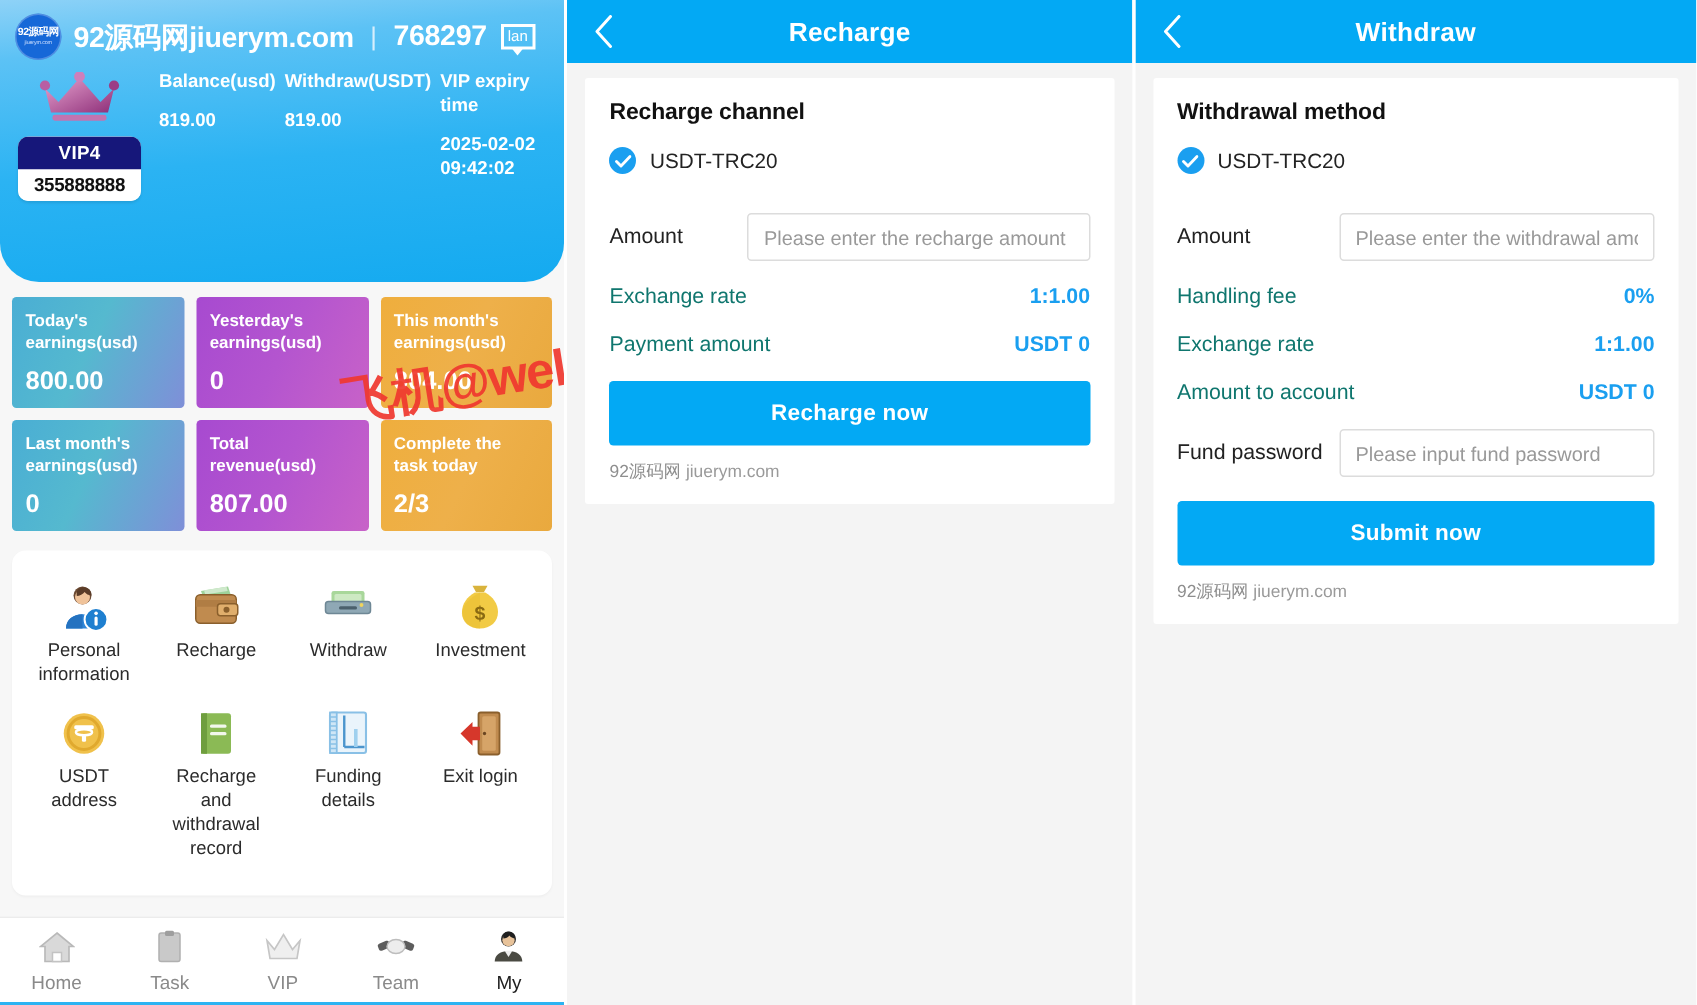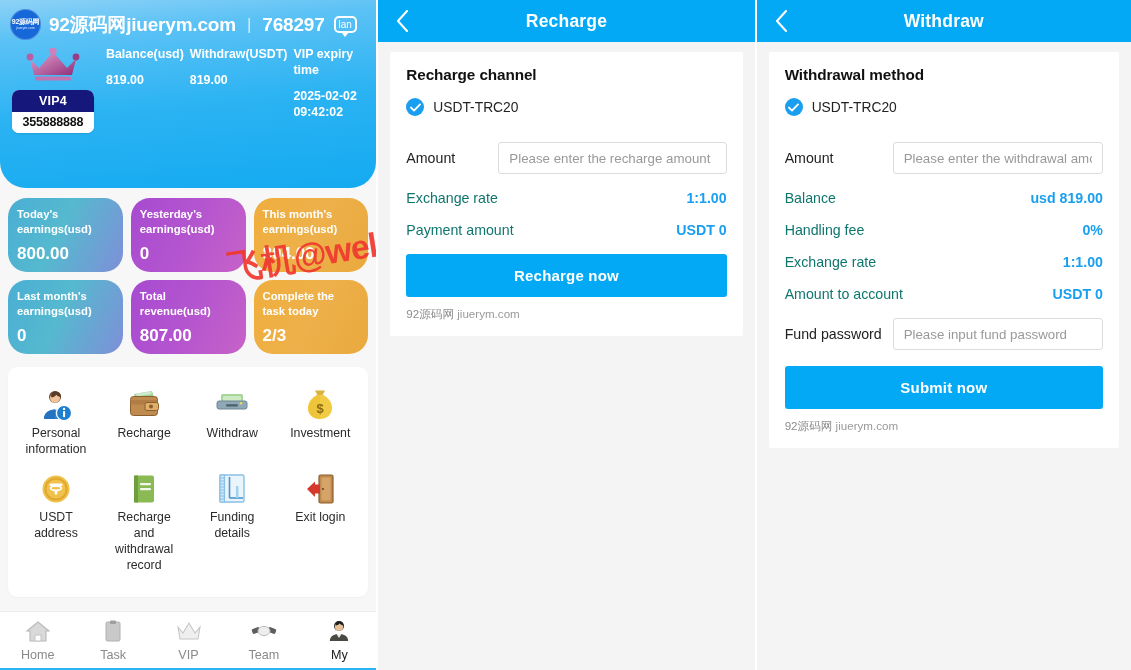--- a/index.html
+++ b/index.html
@@ -33,21 +33,21 @@
   }
   .logo-l1{font-size:7px;color:#fff;font-weight:bold;line-height:8px;letter-spacing:-.3px;}
   .logo-l2{font-size:3.6px;color:#cfe0ff;line-height:5px;letter-spacing:-.1px;}
   .brand{
     font-size:19px;font-weight:bold;color:#ffffff;letter-spacing:-.2px;
     white-space:nowrap;
   }
   .vdiv{color:#d7eefc;font-weight:400;font-size:17px;margin:0 3px;}
   .uid{font-size:19px;font-weight:bold;color:#ffffff;letter-spacing:-.2px;}
   .bubble{
-    position:relative;border:2px solid #ffffff;border-radius:5px;
+    position:relative;border:2px solid #ffffff;border-radius:0;
     padding:1px 3px 1px 3px;color:#fff;font-size:10px;line-height:11px;font-weight:500;
     flex:0 0 auto;margin-left:1px;
   }
   .bubble:after{
     content:"";position:absolute;left:5px;bottom:-6px;
     width:0;height:0;border-left:4px solid transparent;border-right:4px solid transparent;
     border-top:5px solid #ffffff;
   }
 
   .hero-body{display:flex;padding:6px 0 0 0;}
@@ -65,21 +65,21 @@
     background:#ffffff;color:#111111;font-size:12.5px;font-weight:bold;
     text-align:center;padding:3px 0 4px 0;letter-spacing:-.2px;
   }
   .hero-stats{flex:1;display:flex;padding-right:6px;}
   .hstat{flex:1;padding-right:6px;}
   .hstat .hl{color:#ffffff;font-size:12.4px;font-weight:bold;line-height:16px;}
   .hstat .hv{color:#ffffff;font-size:12.4px;font-weight:bold;line-height:16px;margin-top:10px;}
 
   
   .cards{display:grid;grid-template-columns:repeat(3,1fr);gap:8px;padding:10px 8px 0 8px;}
-  .card{border-radius:19px;padding:9px 9px 11px 9px;color:#fff;min-height:48px;}
+  .card{border-radius:3px;padding:9px 9px 11px 9px;color:#fff;min-height:48px;}
   .card .cl{font-size:11.3px;font-weight:bold;line-height:15px;}
   .card .cv{font-size:17px;font-weight:bold;margin-top:10px;line-height:14px;}
   .c-teal{background:linear-gradient(115deg,#4aaed4 0%,#55b9cf 45%,#7f8fd8 100%);}
   .c-purple{background:linear-gradient(115deg,#a74ad0 0%,#b455cf 50%,#c862c8 100%);}
   .c-orange{background:linear-gradient(115deg,#efae3d 0%,#eeb04a 50%,#e9a93e 100%);}
 
   
   .gridcard{
     background:#ffffff;border-radius:9px;margin:13px 8px 0 8px;padding:14px 4px 16px 4px;
     box-shadow:0 1px 2px rgba(0,0,0,.04);
@@ -474,24 +474,20 @@
         </span>
         <span class="cname">USDT-TRC20</span>
       </div>
 
       <div class="frow">
         <div class="flabel">Amount</div>
         <input type="text" placeholder="Please enter the withdrawal amount" value="" style="">
       </div>
 
       <div class="krow">
-        <div class="klabel">Balance</div>
-        <div class="kval">usd 819.00</div>
-      </div>
-      <div class="krow">
         <div class="klabel">Handling fee</div>
         <div class="kval">0%</div>
       </div>
       <div class="krow">
         <div class="klabel">Exchange rate</div>
         <div class="kval">1:1.00</div>
       </div>
       <div class="krow">
         <div class="klabel">Amount to account</div>
         <div class="kval">USDT 0</div>

